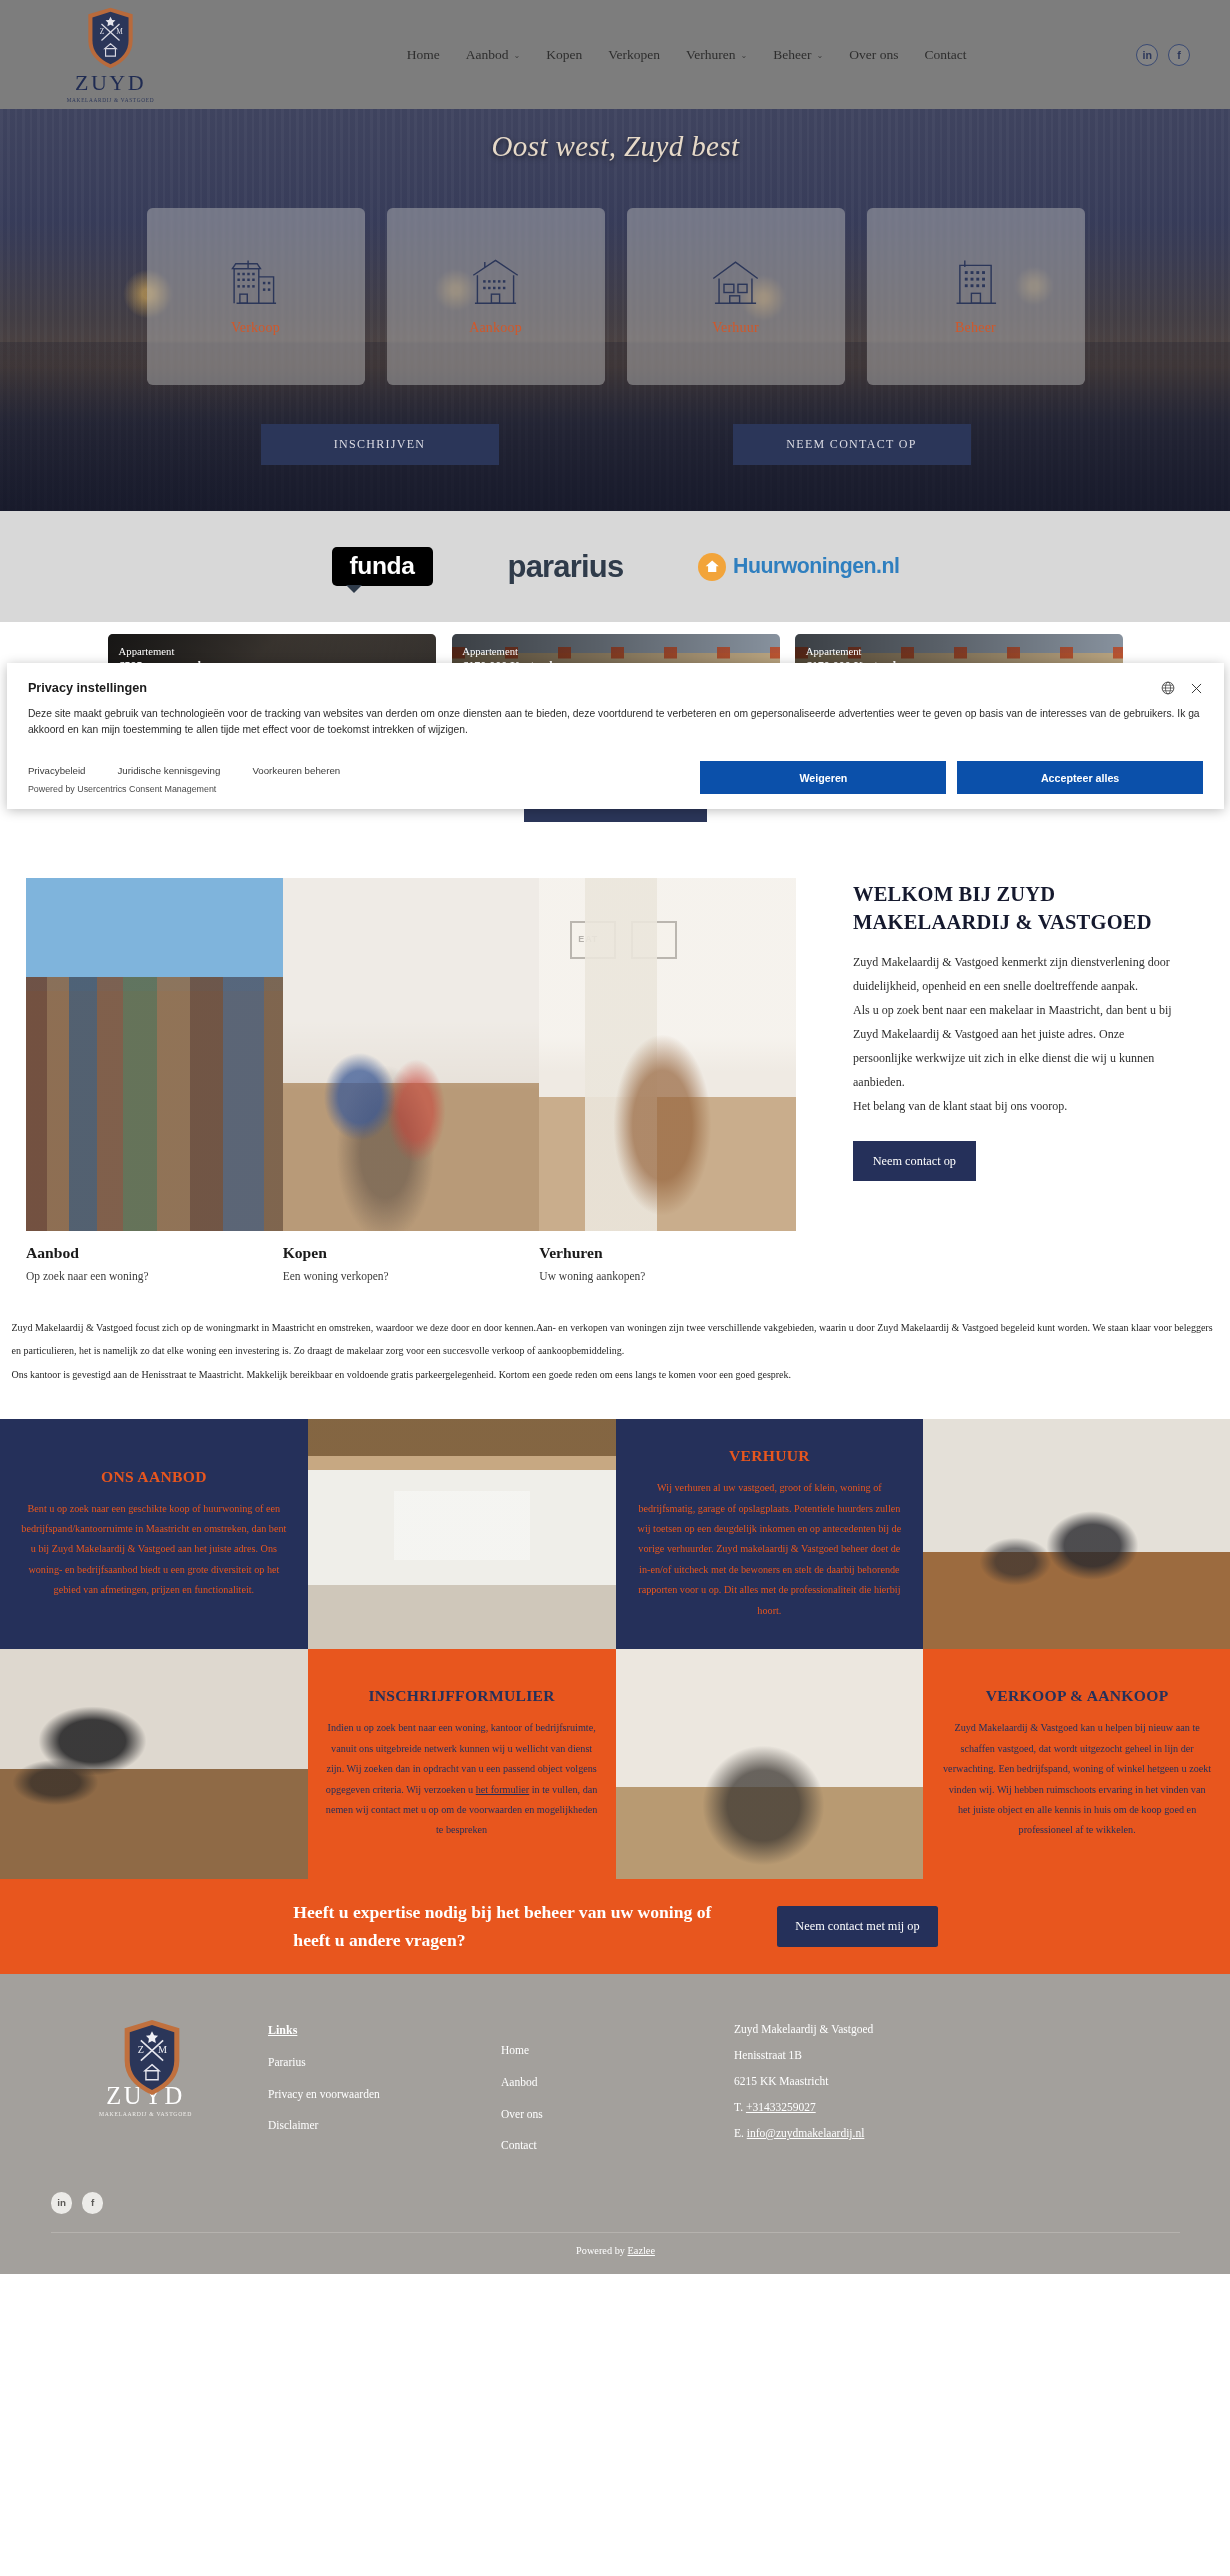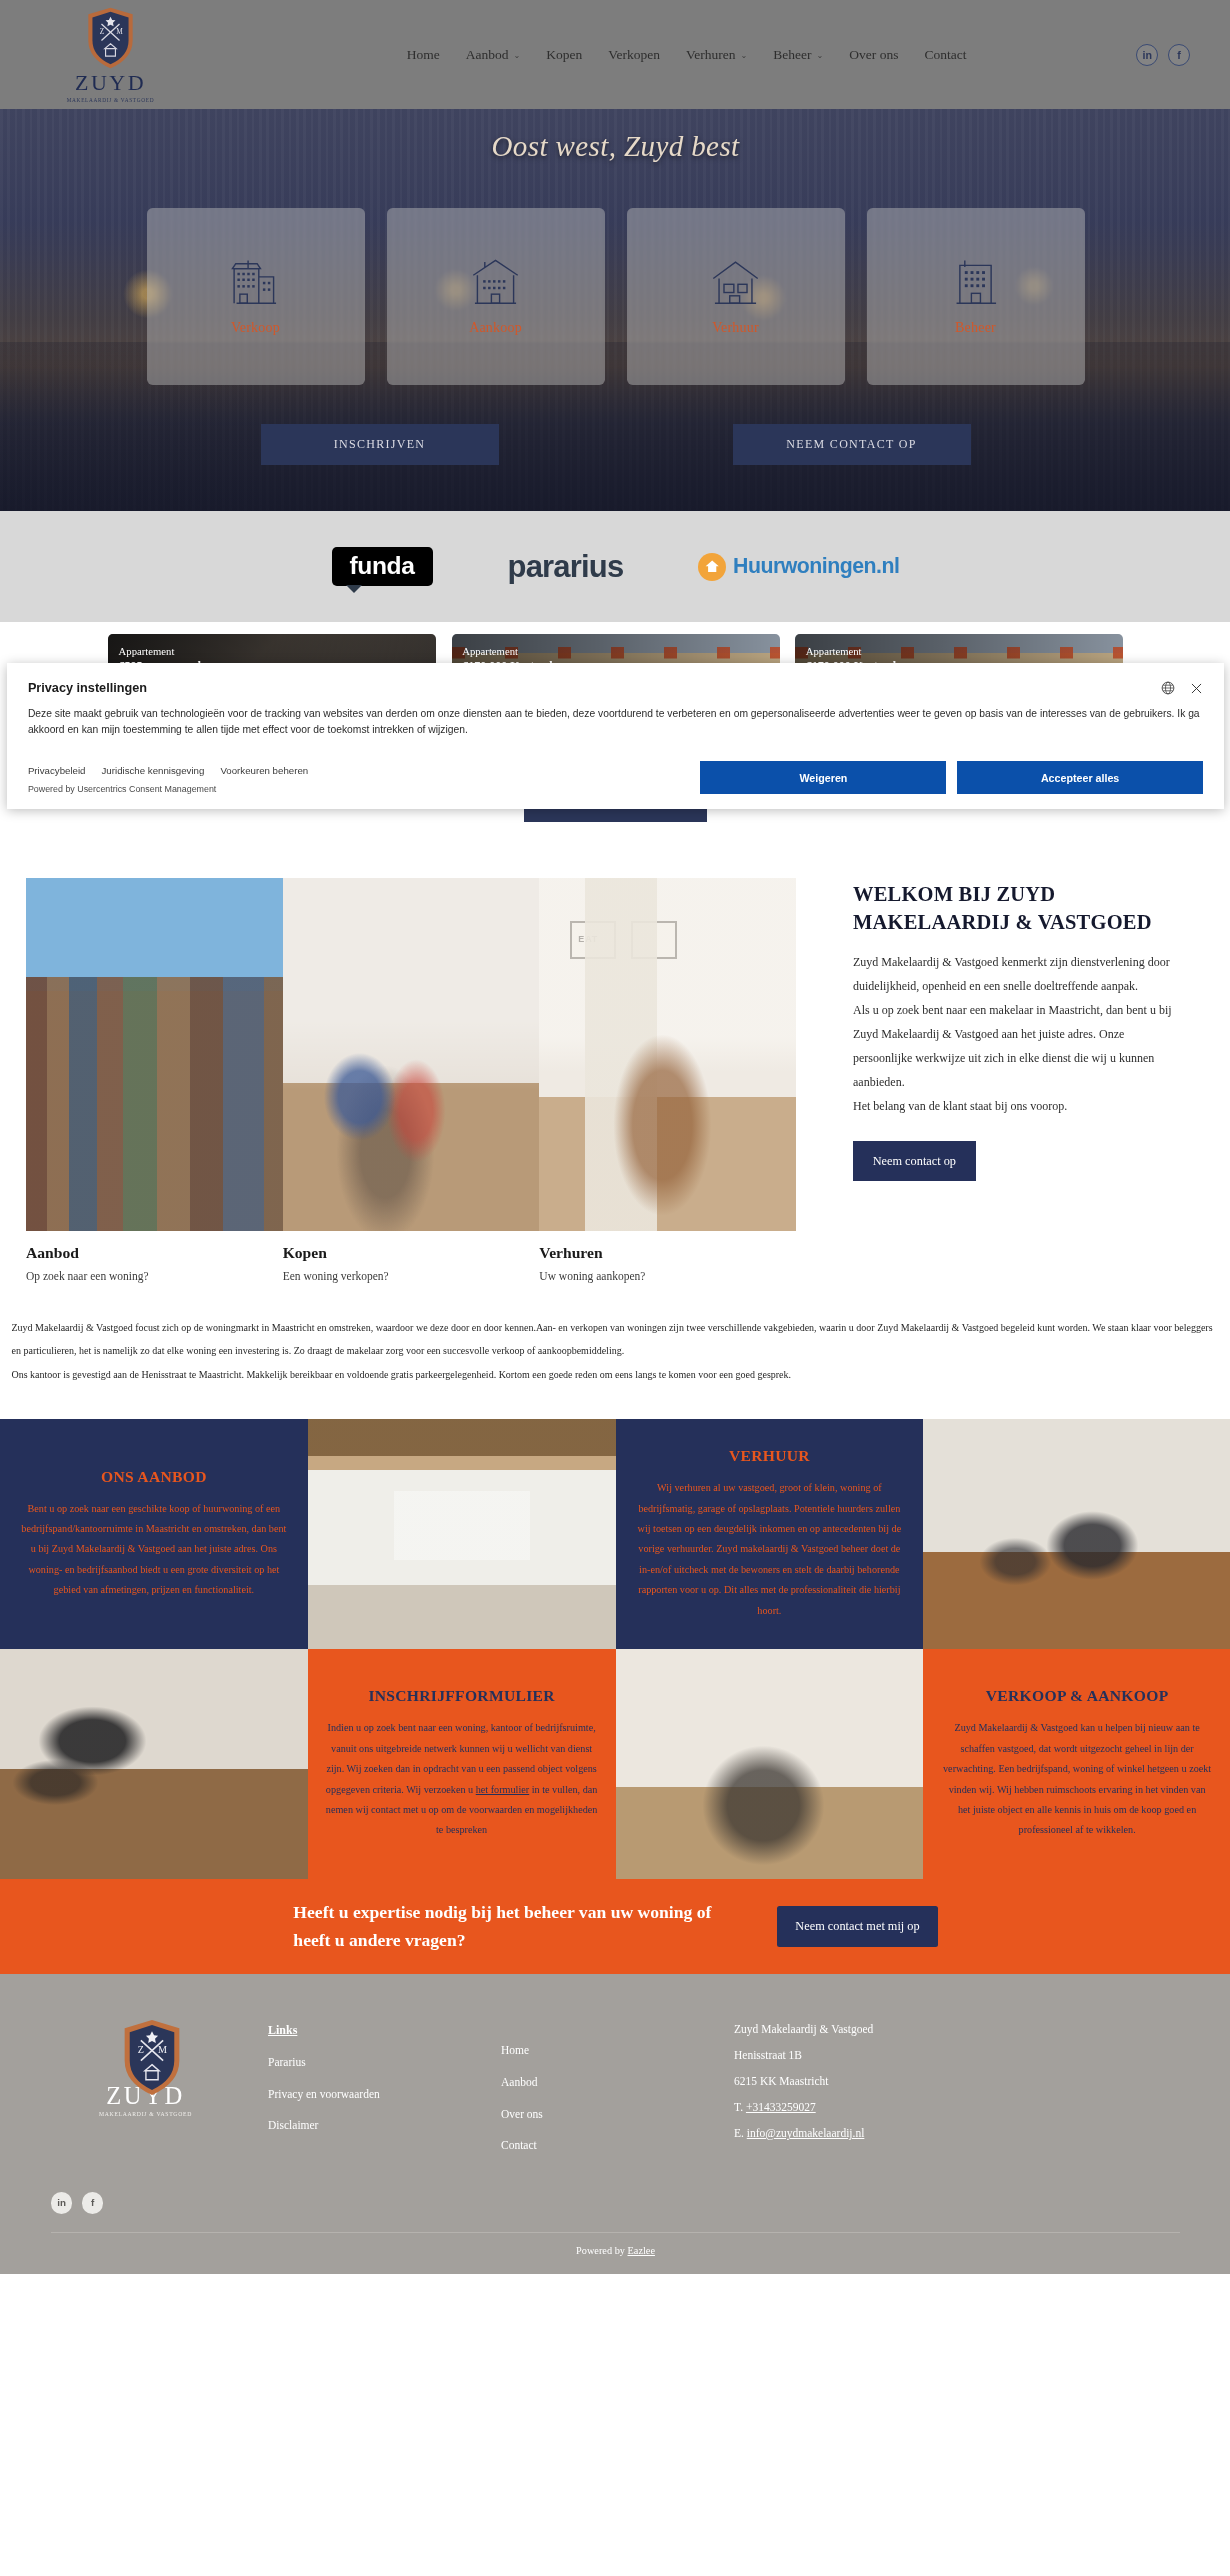--- a/index.html
+++ b/index.html
@@ -309,21 +309,21 @@
     padding: 18px 21.3px 14.8px; z-index: 60;
     font-family: "Liberation Sans", sans-serif;
   }
   .consent-head { display:flex; align-items:flex-start; }
   .consent-title { font-size: 12.7px; font-weight:bold; color:#1b1b1b; }
   .consent-icons { margin-left:auto; display:flex; gap:14.8px; align-items:center; }
   .c-ico { cursor:pointer; color:#444; display:flex; }
   .consent-body { font-size: 10.3px; line-height:1.62; color:#2b2b2b; margin-top: 10.7px; }
   .consent-foot { display:flex; align-items:flex-end; margin-top: 14.8px; }
   .consent-links { display:flex; flex-direction:column; gap:8.2px; }
-  .c-links-row { display:flex; gap: 16px; text-align: center; }
+  .c-links-row { display:flex; gap: 32px; text-align: center; }
   .c-link { font-size: 9.7px; color:#3a3a3a; cursor:pointer; }
   .c-powered { font-size: 8.9px; color:#4a4a4a; }
   .consent-btns { margin-left:auto; display:flex; gap: 10.7px; margin-top: 7px; }
   .c-btn {
     background:#0b50aa; color:#fff; font-size:10.7px; font-weight:bold;
     width: 246px; padding: 10.7px 0; text-align:center; cursor:pointer;
   }
 </style>
 </head>
 <body>

